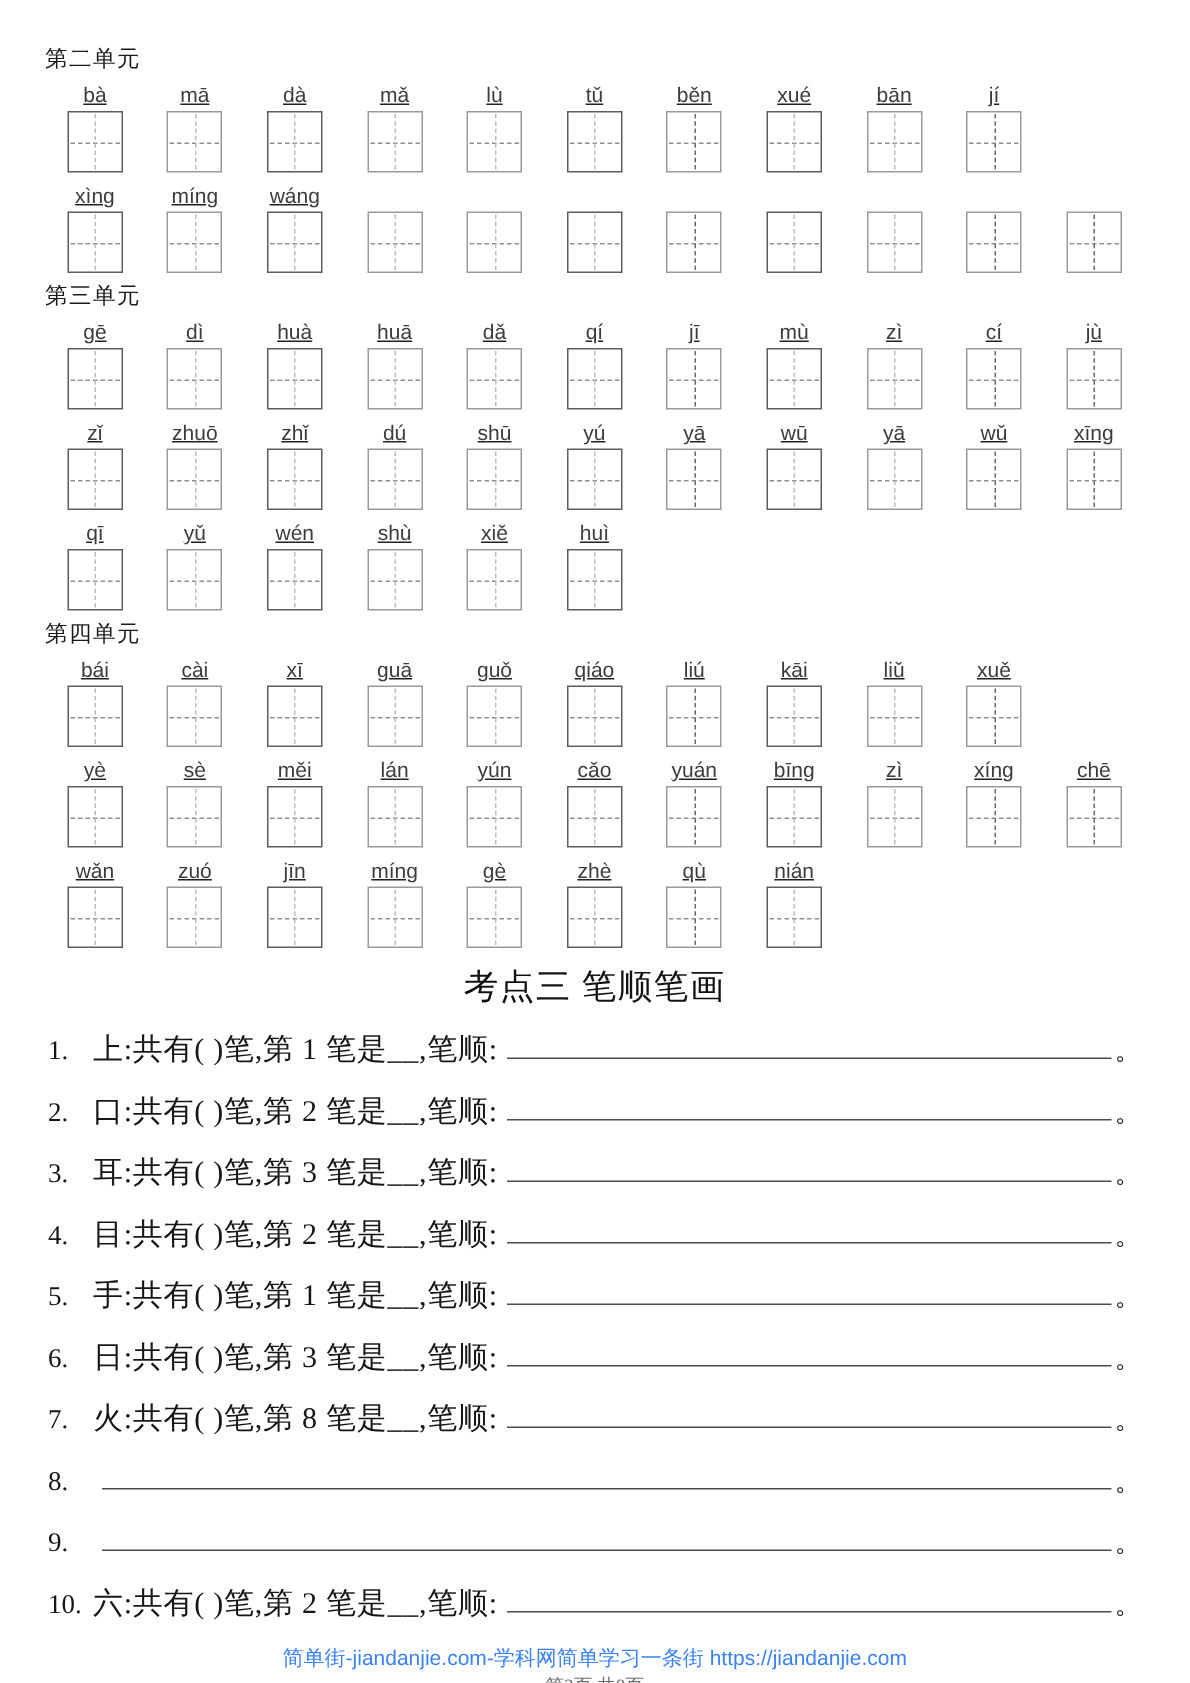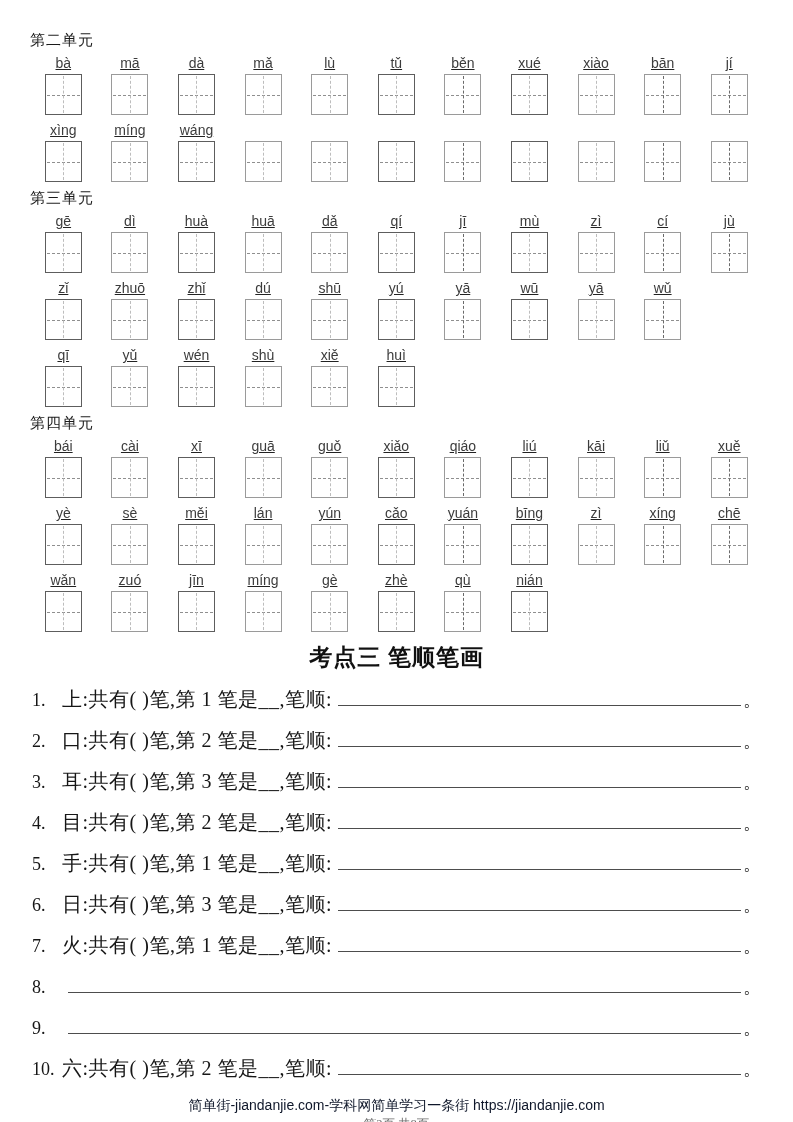--- a/index.html
+++ b/index.html
@@ -53,21 +53,21 @@
   .grid-row .cell:nth-child(3) .box,
   .grid-row .cell:nth-child(6) .box,
   .grid-row .cell:nth-child(8) .box { border-color: #5d5d5d; }
   .grid-row .cell:nth-child(7) .box::after,
   .grid-row .cell:nth-child(10) .box::after,
   .grid-row .cell:nth-child(11) .box::after { border-left-color: #6a6a6a; }
   
   .section-heading {
     text-align: center;
     font-family: "Liberation Serif", serif;
-    font-weight: bold;
+    font-weight: normal;
     font-size: 23px;
     line-height: 28px;
     margin: 6px 0 14px 0;
     color: #111;
     letter-spacing: 1px;
   }
   .questions { padding: 0 2px; }
   .question {
     display: flex; align-items: baseline;
     font-family: "Liberation Serif", serif;
@@ -82,21 +82,21 @@
     flex: 1 1 auto;
     border-bottom: 1px solid #4d4d4d;
     height: 1em;
     margin: 0 2px 0 6px;
     min-width: 40px;
   }
   .q-period { font-size: 18px; }
   
   .footer { margin-top: auto; text-align: center; padding-bottom: 10px; }
   .footer-site {
-    font-size: 14px; line-height: 19px; color: #0f172a;
+    font-size: 14px; line-height: 19px; color: #3b82f6;
     font-family: "Liberation Sans", sans-serif;
   }
   .footer-page {
     font-size: 12.5px; line-height: 18px; color: #6e6e6e;
     font-family: "Liberation Serif", serif;
   }
 </style>
 </head>
 <body>
 
@@ -138,24 +138,20 @@
   <div class="cell">
     <div class="pinyin">běn</div>
     <div class="box"></div>
   </div>
 
   <div class="cell">
     <div class="pinyin">xué</div>
     <div class="box"></div>
   </div>
 
-  <div class="cell">
-    <div class="pinyin">xiào</div>
-    <div class="box"></div>
-  </div>
 
   <div class="cell">
     <div class="pinyin">bān</div>
     <div class="box"></div>
   </div>
 
   <div class="cell">
     <div class="pinyin">jí</div>
     <div class="box"></div>
   </div>
@@ -322,20 +318,24 @@
   <div class="cell">
     <div class="pinyin">yā</div>
     <div class="box"></div>
   </div>
 
   <div class="cell">
     <div class="pinyin">wǔ</div>
     <div class="box"></div>
   </div>
 
+  <div class="cell">
+    <div class="pinyin">xīng</div>
+    <div class="box"></div>
+  </div>
 </div>
         <div class="grid-row">
   <div class="cell">
     <div class="pinyin">qī</div>
     <div class="box"></div>
   </div>
 
   <div class="cell">
     <div class="pinyin">yǔ</div>
     <div class="box"></div>
@@ -386,24 +386,20 @@
   <div class="cell">
     <div class="pinyin">guā</div>
     <div class="box"></div>
   </div>
 
   <div class="cell">
     <div class="pinyin">guǒ</div>
     <div class="box"></div>
   </div>
 
-  <div class="cell">
-    <div class="pinyin">xiǎo</div>
-    <div class="box"></div>
-  </div>
 
   <div class="cell">
     <div class="pinyin">qiáo</div>
     <div class="box"></div>
   </div>
 
   <div class="cell">
     <div class="pinyin">liú</div>
     <div class="box"></div>
   </div>
@@ -563,21 +559,21 @@
 
   <div class="question">
     <span class="q-num">6.</span>
     <span class="q-text">日:共有(  )笔,第 3 笔是__,笔顺:</span>
     <span class="q-line"></span>
     <span class="q-period">。</span>
   </div>
 
   <div class="question">
     <span class="q-num">7.</span>
-    <span class="q-text">火:共有(  )笔,第 1 笔是__,笔顺:</span>
+    <span class="q-text">火:共有(  )笔,第 8 笔是__,笔顺:</span>
     <span class="q-line"></span>
     <span class="q-period">。</span>
   </div>
 
   <div class="question">
     <span class="q-num">8.</span>
     <span class="q-line"></span>
     <span class="q-period">。</span>
   </div>
 

